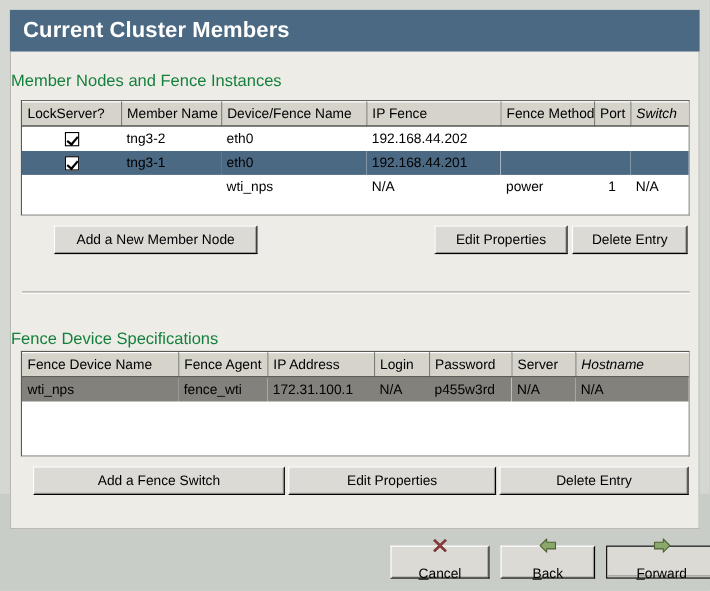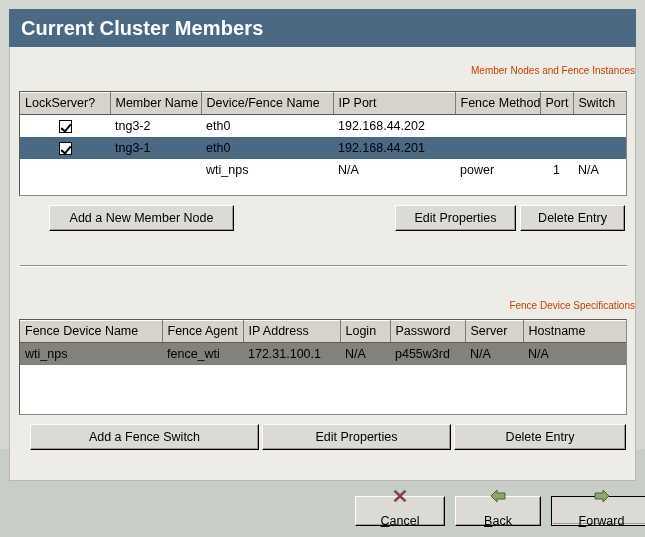--- a/index.html
+++ b/index.html
@@ -40,23 +40,23 @@
     left: 9px; top: 47px;
     width: 627px; height: 434px;
     background: #eeece7;
     border-left: 1px solid #b9b9b2;
     border-right: 1px solid #b9b9b2;
     border-bottom: 1px solid #b9b9b2;
     box-sizing: border-box;
   }
   
   .section-caption {
-    text-align: right;
-    font-size: 10px;
-    color: #c2410c;
+    text-align: left;
+    font-size: 15px;
+    color: #15803d;
     margin: 0;
     white-space: nowrap;
   }
   
   .tv {
     border: 1px solid #8a8a83;
     border-top-color: #5a5a55;
     border-left-color: #5a5a55;
     background: #ffffff;
     box-sizing: border-box;
@@ -77,21 +77,21 @@
     font-size: 12.5px;
     text-align: left;
     padding: 3px 5px 4px 5px;
     color: #000000;
     height: 20px;
     box-sizing: border-box;
     white-space: nowrap;
     overflow: hidden;
     margin-left: 43px;
   }
-  table.grid thead th:last-child { border-right: none; }
+  table.grid thead th:last-child { border-right: none; font-style: italic; }
   table.grid tbody td {
     padding: 3px 5px;
     font-size: 12.5px;
     color: #000000;
     height: 22px;
     box-sizing: border-box;
     white-space: nowrap;
     overflow: hidden;
     vertical-align: middle;
   }
@@ -192,21 +192,21 @@
           <col style="width:122px">
           <col style="width:85px">
           <col style="width:33px">
           <col style="width:55px">
         </colgroup>
         <thead>
           <tr>
             <th>LockServer?</th>
             <th>Member Name</th>
             <th>Device/Fence Name</th>
-            <th>IP Port</th>
+            <th>IP Fence</th>
             <th>Fence Method</th>
             <th>Port</th>
             <th>Switch</th>
           </tr>
         </thead>
         <tbody>
           <tr>
             <td class="center">
               <span class="chk"></span>
             </td>

